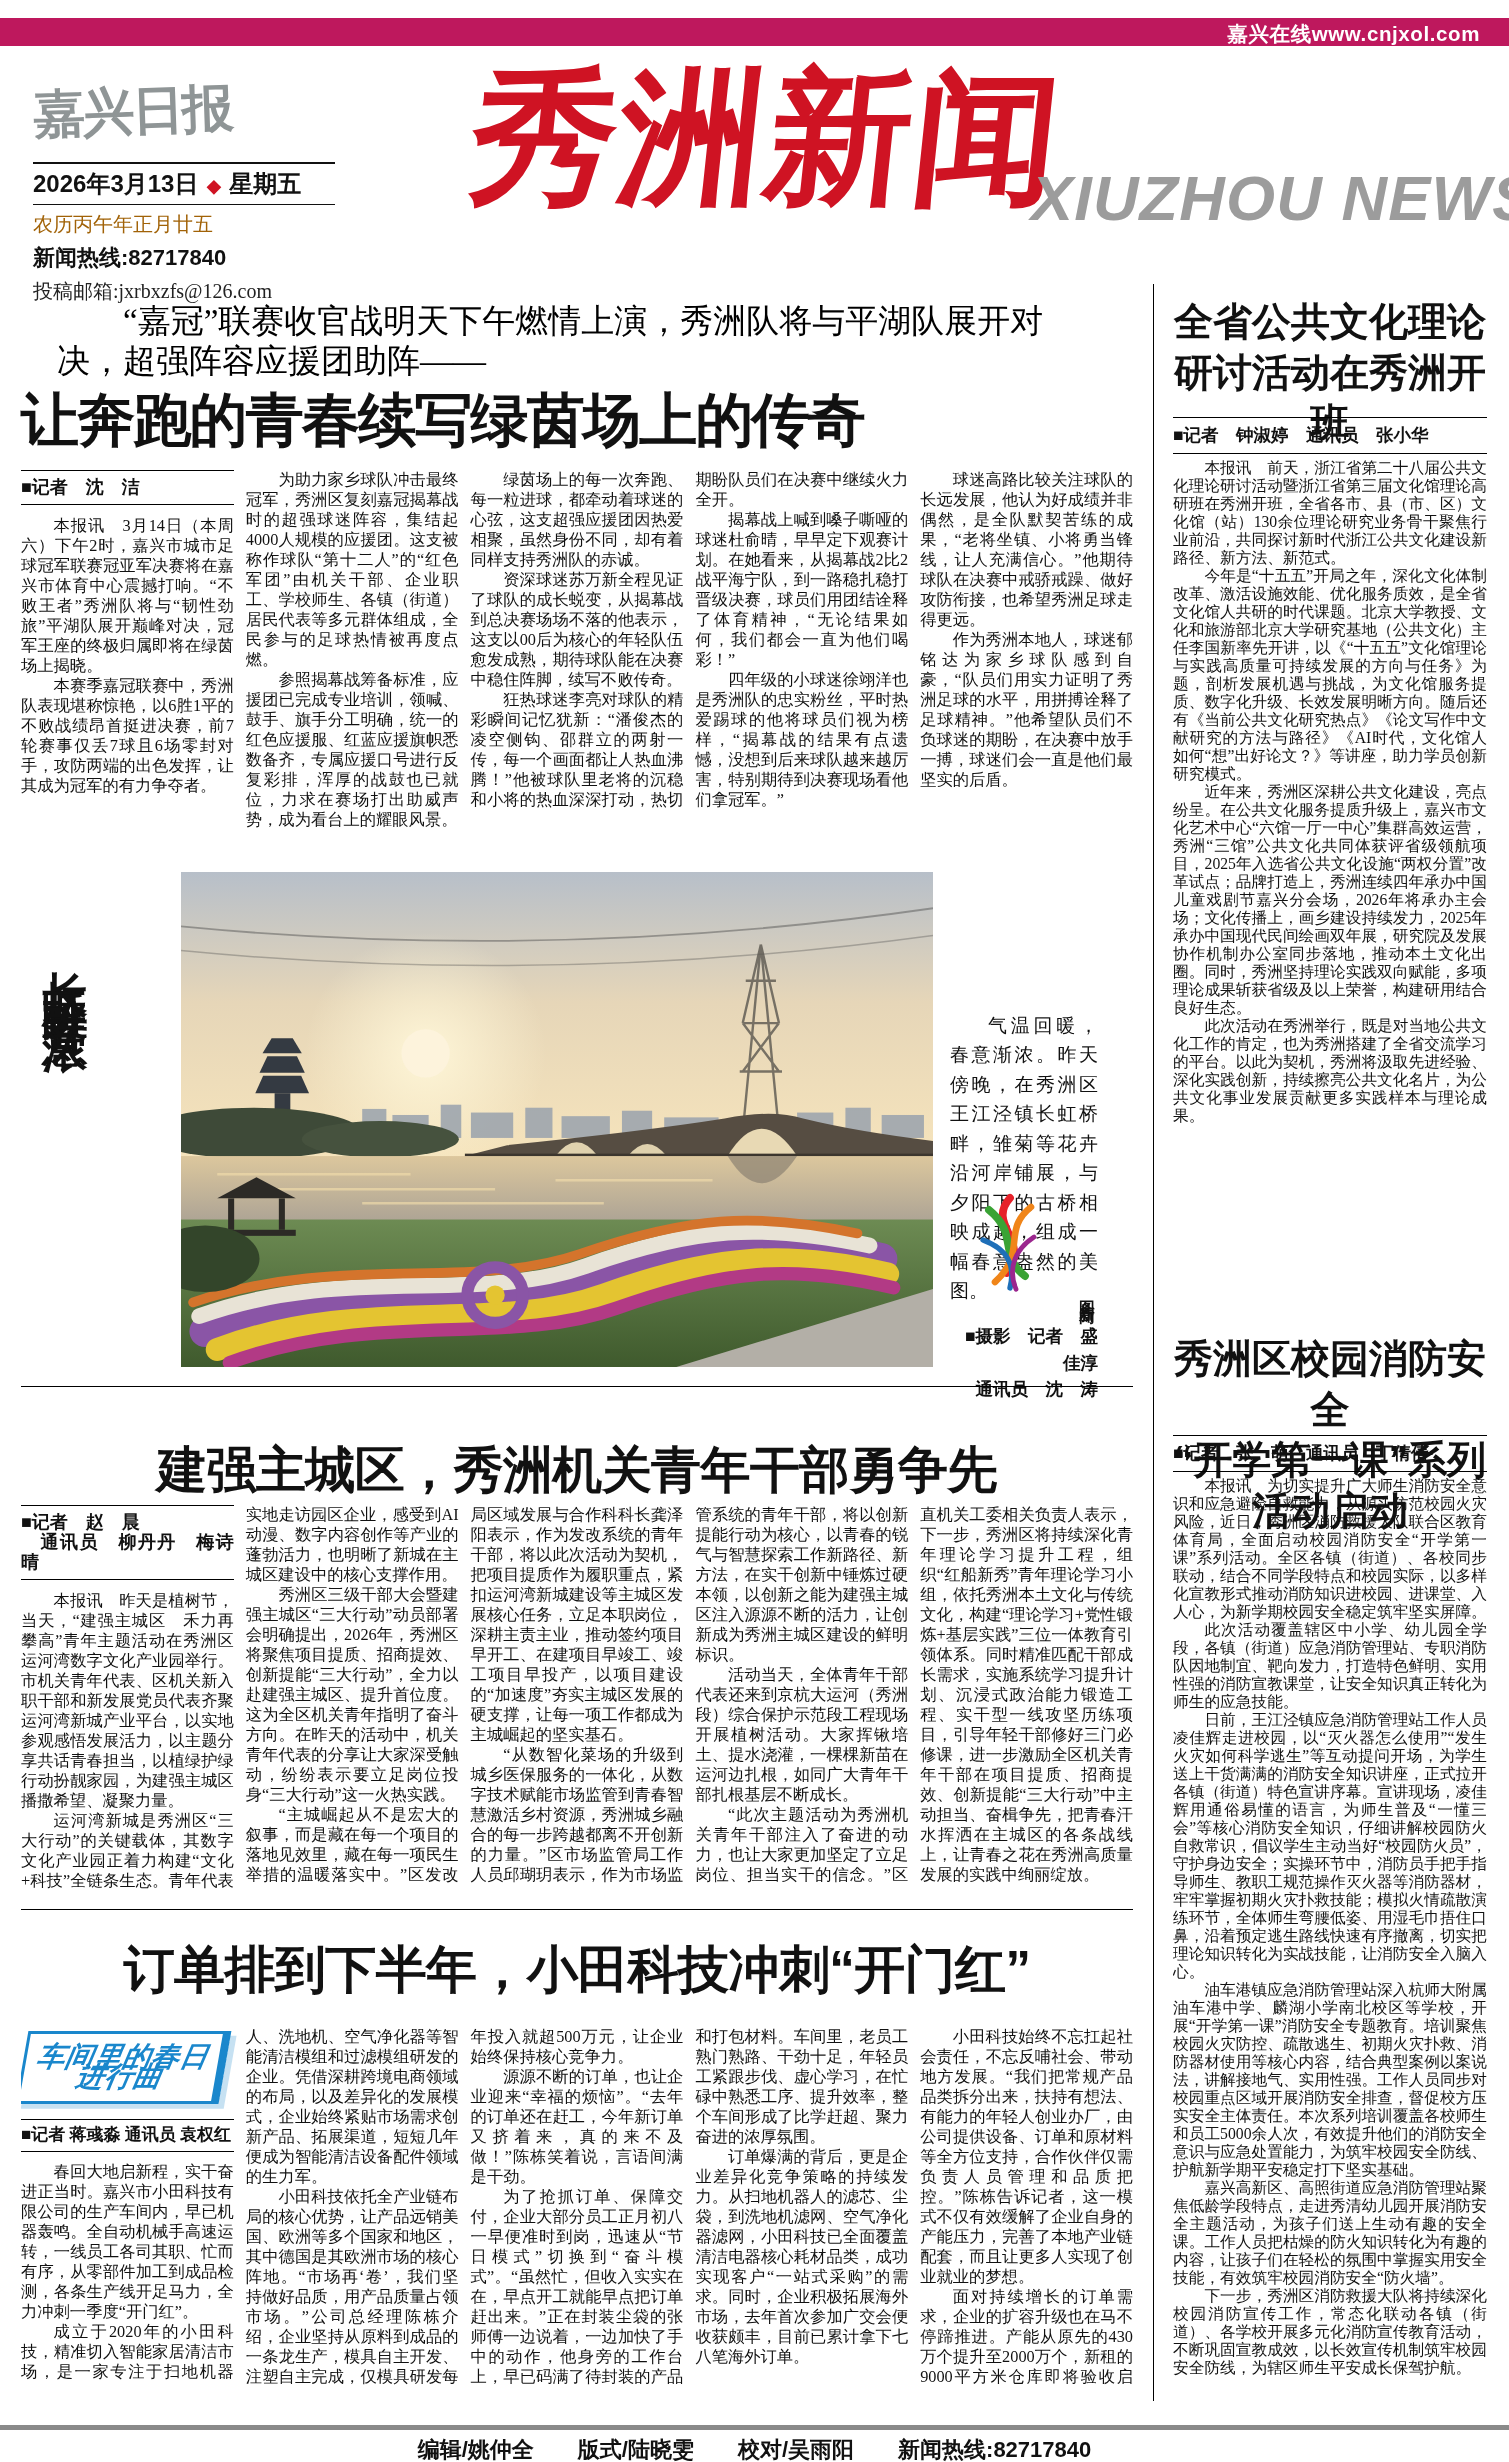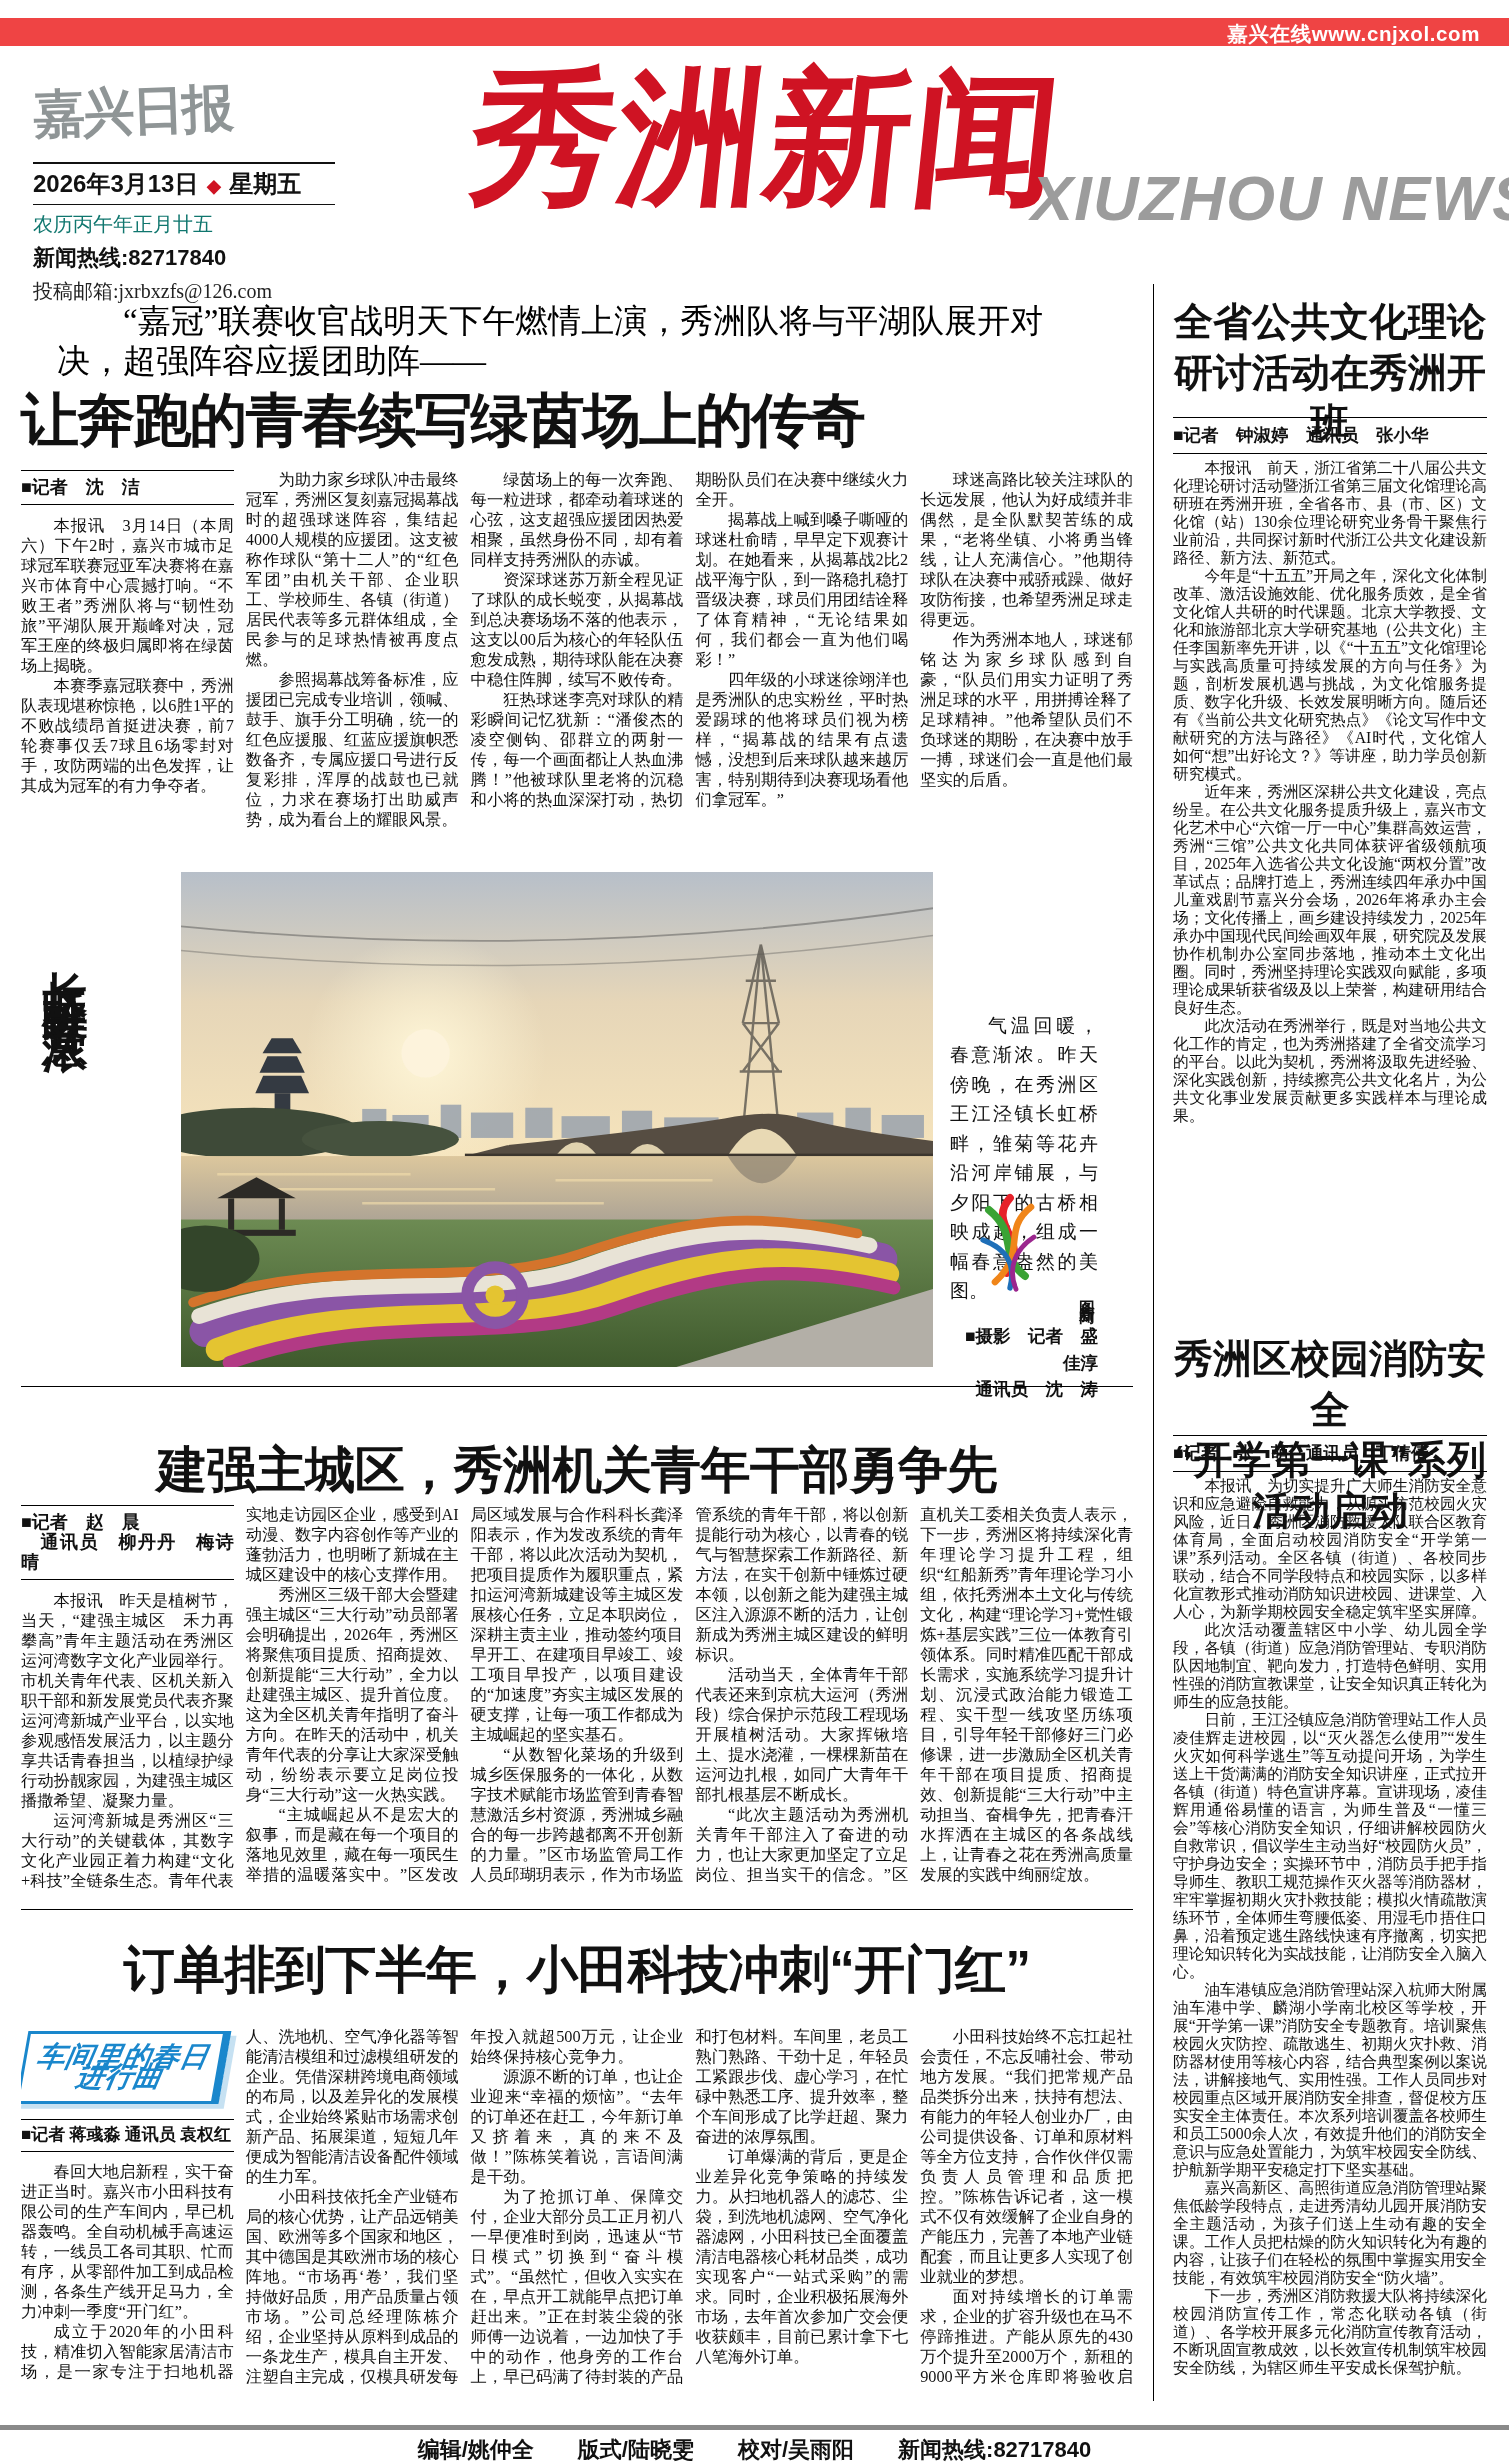--- a/index.html
+++ b/index.html
@@ -1,31 +1,31 @@
 <!DOCTYPE html>
 <html style="font-size:9.7px"><head>
 <meta charset="utf-8">
 <style>
   html,body{margin:0;padding:0;background:#e9e9e9;}
   #page{position:relative;width:1509px;height:2462px;background:#ffffff;overflow:hidden;
         font-family:"Liberation Serif","DejaVu Serif",serif;color:#111;}
   [data-name]{box-sizing:border-box;}
 
   
-  .topbar{position:absolute;left:0;top:18px;width:1509px;height:28px;background:#ef4444;}
+  .topbar{position:absolute;left:0;top:18px;width:1509px;height:28px;background:#be185d;}
   .topbar .online{position:absolute;right:29px;top:2.4px;color:#fff;font-size:20.5px;
         font-family:"Liberation Sans",sans-serif;font-weight:600;letter-spacing:0.6px;}
   .masthead{position:absolute;left:33px;top:77px;width:199px;height:66px;
         font-size:52px;font-weight:900;color:#8f9596;transform:rotate(-2deg);
         font-family:"DejaVu Serif",serif;letter-spacing:-2.4px;white-space:nowrap;}
   .dateblock{position:absolute;left:33px;top:162px;width:302px;}
   .daterow{border-top:2.4px solid #111;border-bottom:1.2px solid #111;padding:3.6px 0 4.8px 0;
         font-size:24px;font-weight:700;font-family:"Liberation Sans",sans-serif;white-space:nowrap;}
   .daterow .diamond{color:#cf1323;font-size:18px;padding:0 8.5px;}
-  .lunar{margin-top:6px;font-size:20px;color:#0f766e;}
+  .lunar{margin-top:6px;font-size:20px;color:#a16207;}
   .hotline{margin-top:4.8px;font-size:22px;font-weight:700;font-family:"Liberation Sans",sans-serif;}
   .mail{margin-top:4.8px;font-size:20px;color:#222;}
   .section-title{position:absolute;left:472px;top:58px;width:544px;font-size:146px;line-height:1.1;
         color:#cf1323;font-weight:900;font-family:"Liberation Sans",sans-serif;
         transform:skewX(-6deg);white-space:nowrap;letter-spacing:1.2px;}
   .section-en{position:absolute;left:1031px;top:162px;font-size:63px;color:#9c9c9c;
         font-family:"Liberation Sans",sans-serif;font-weight:900;font-style:italic;
         letter-spacing:1.2px;white-space:nowrap;}
 
   

